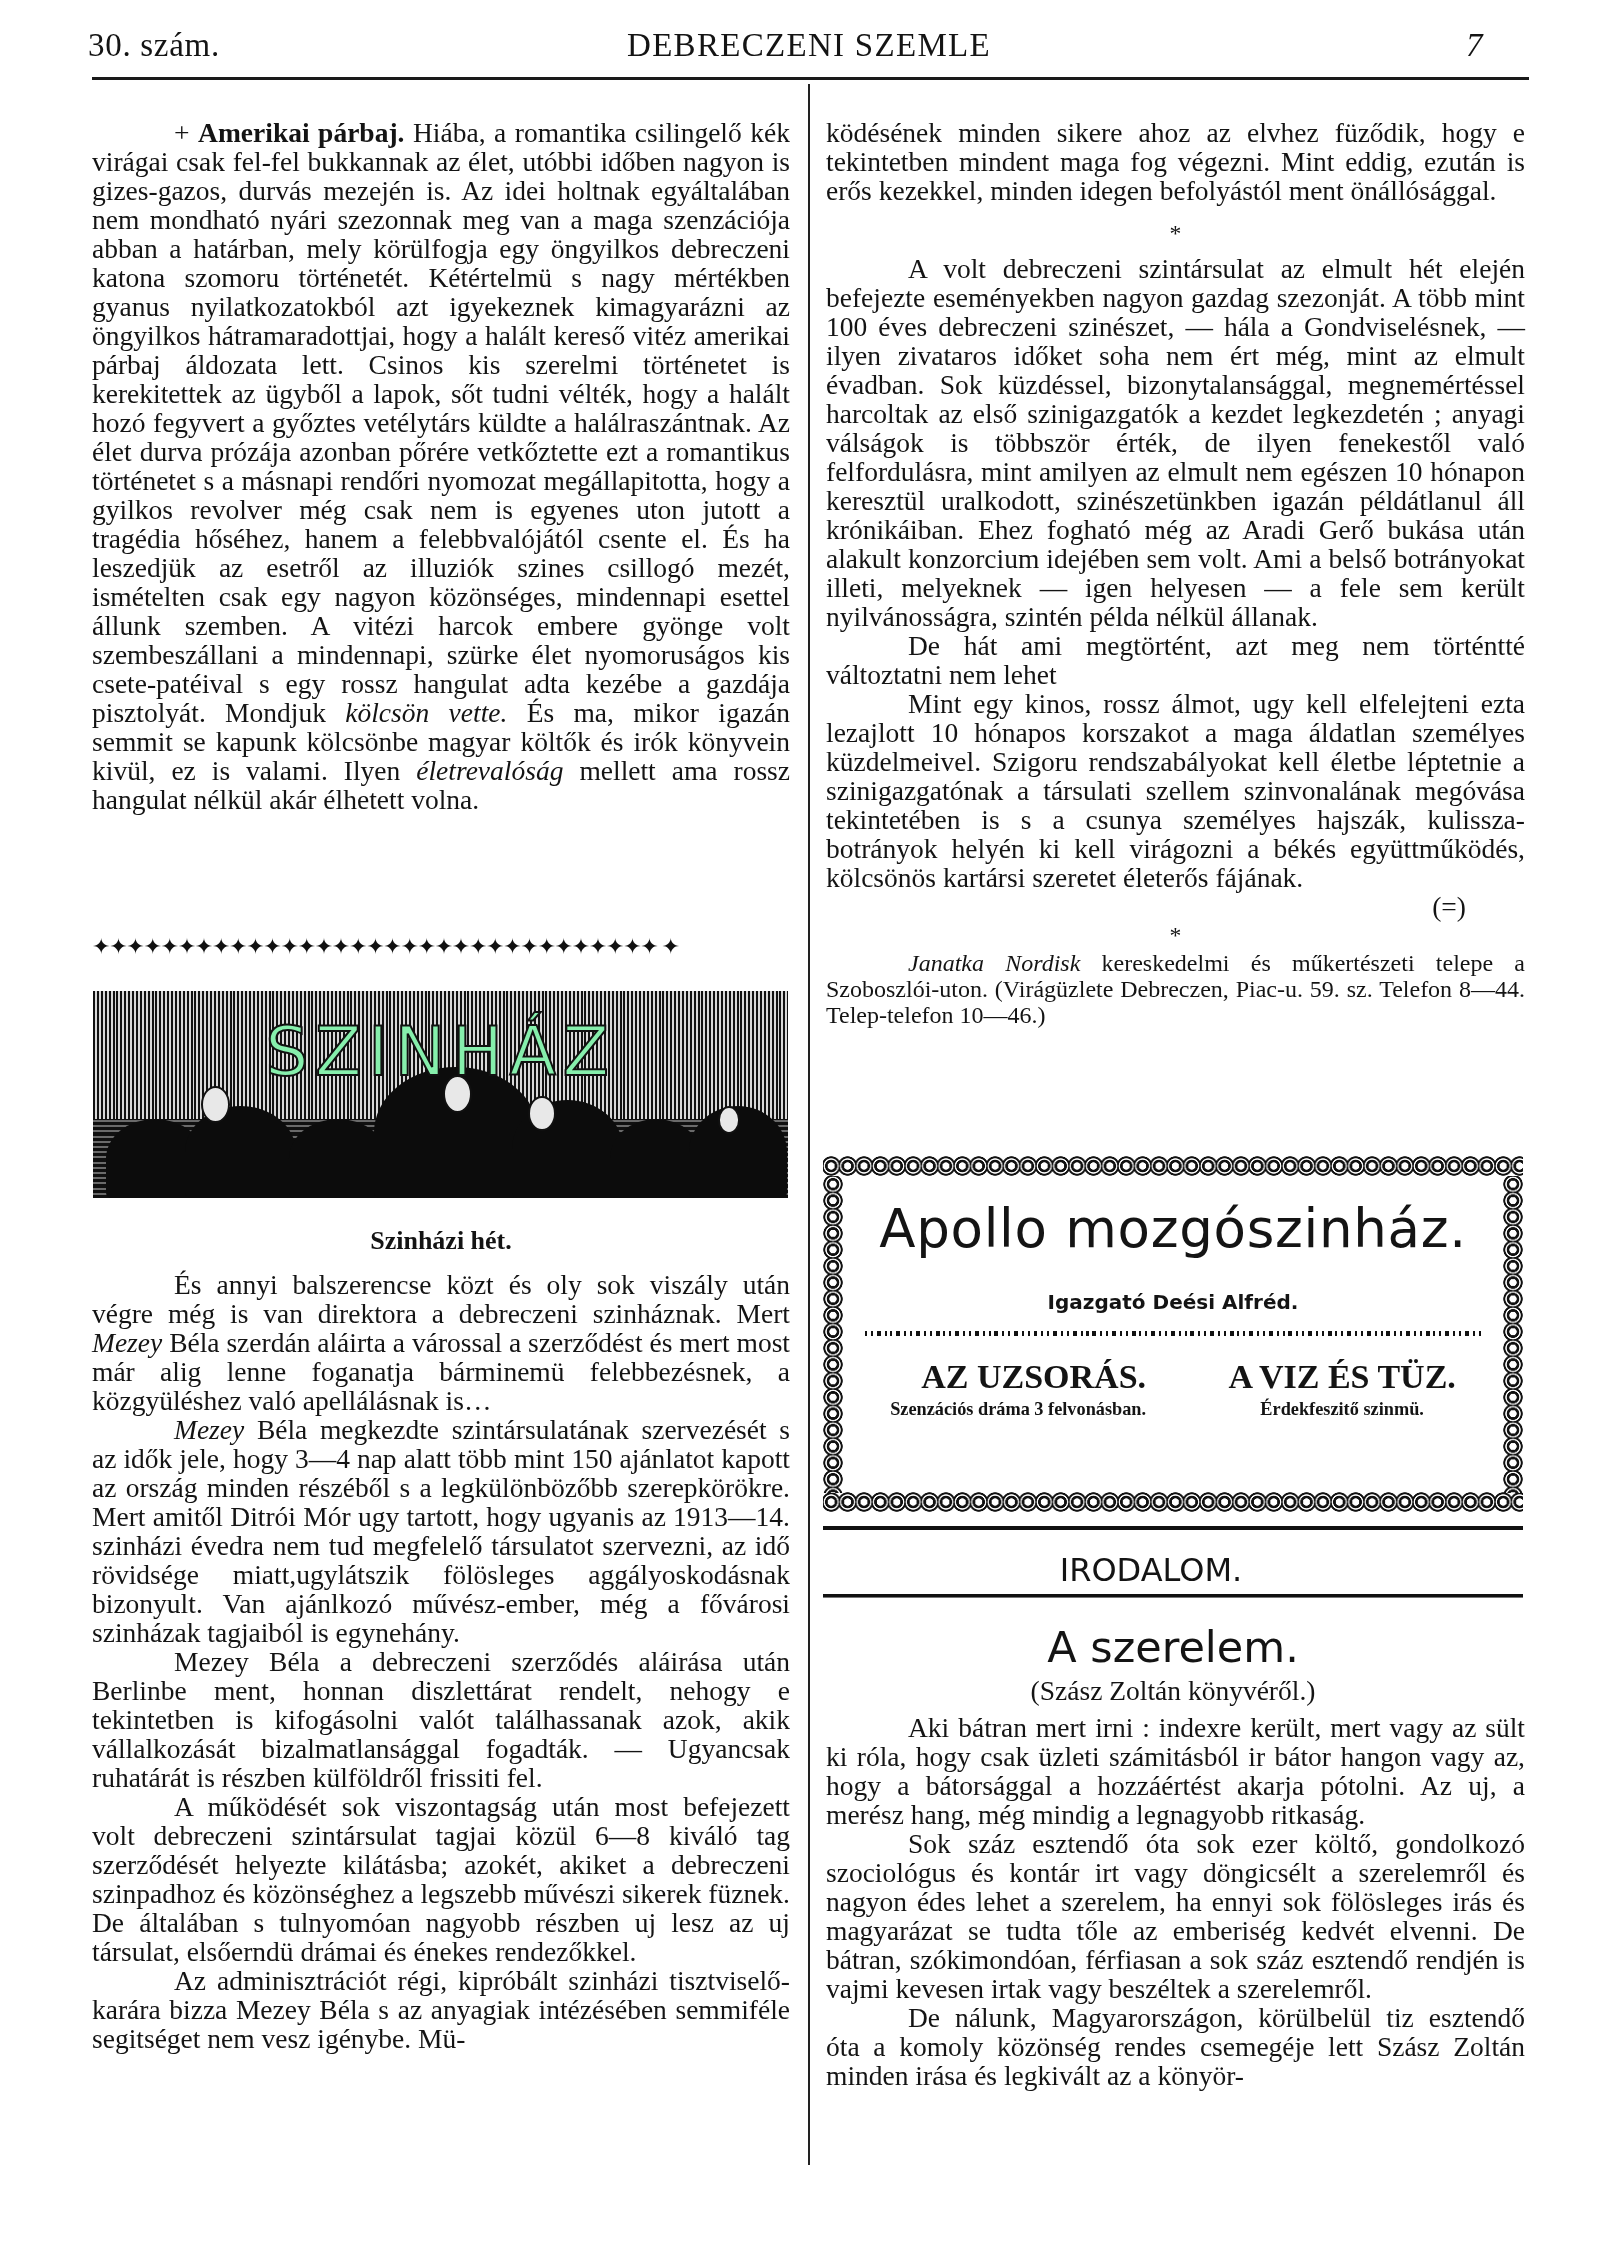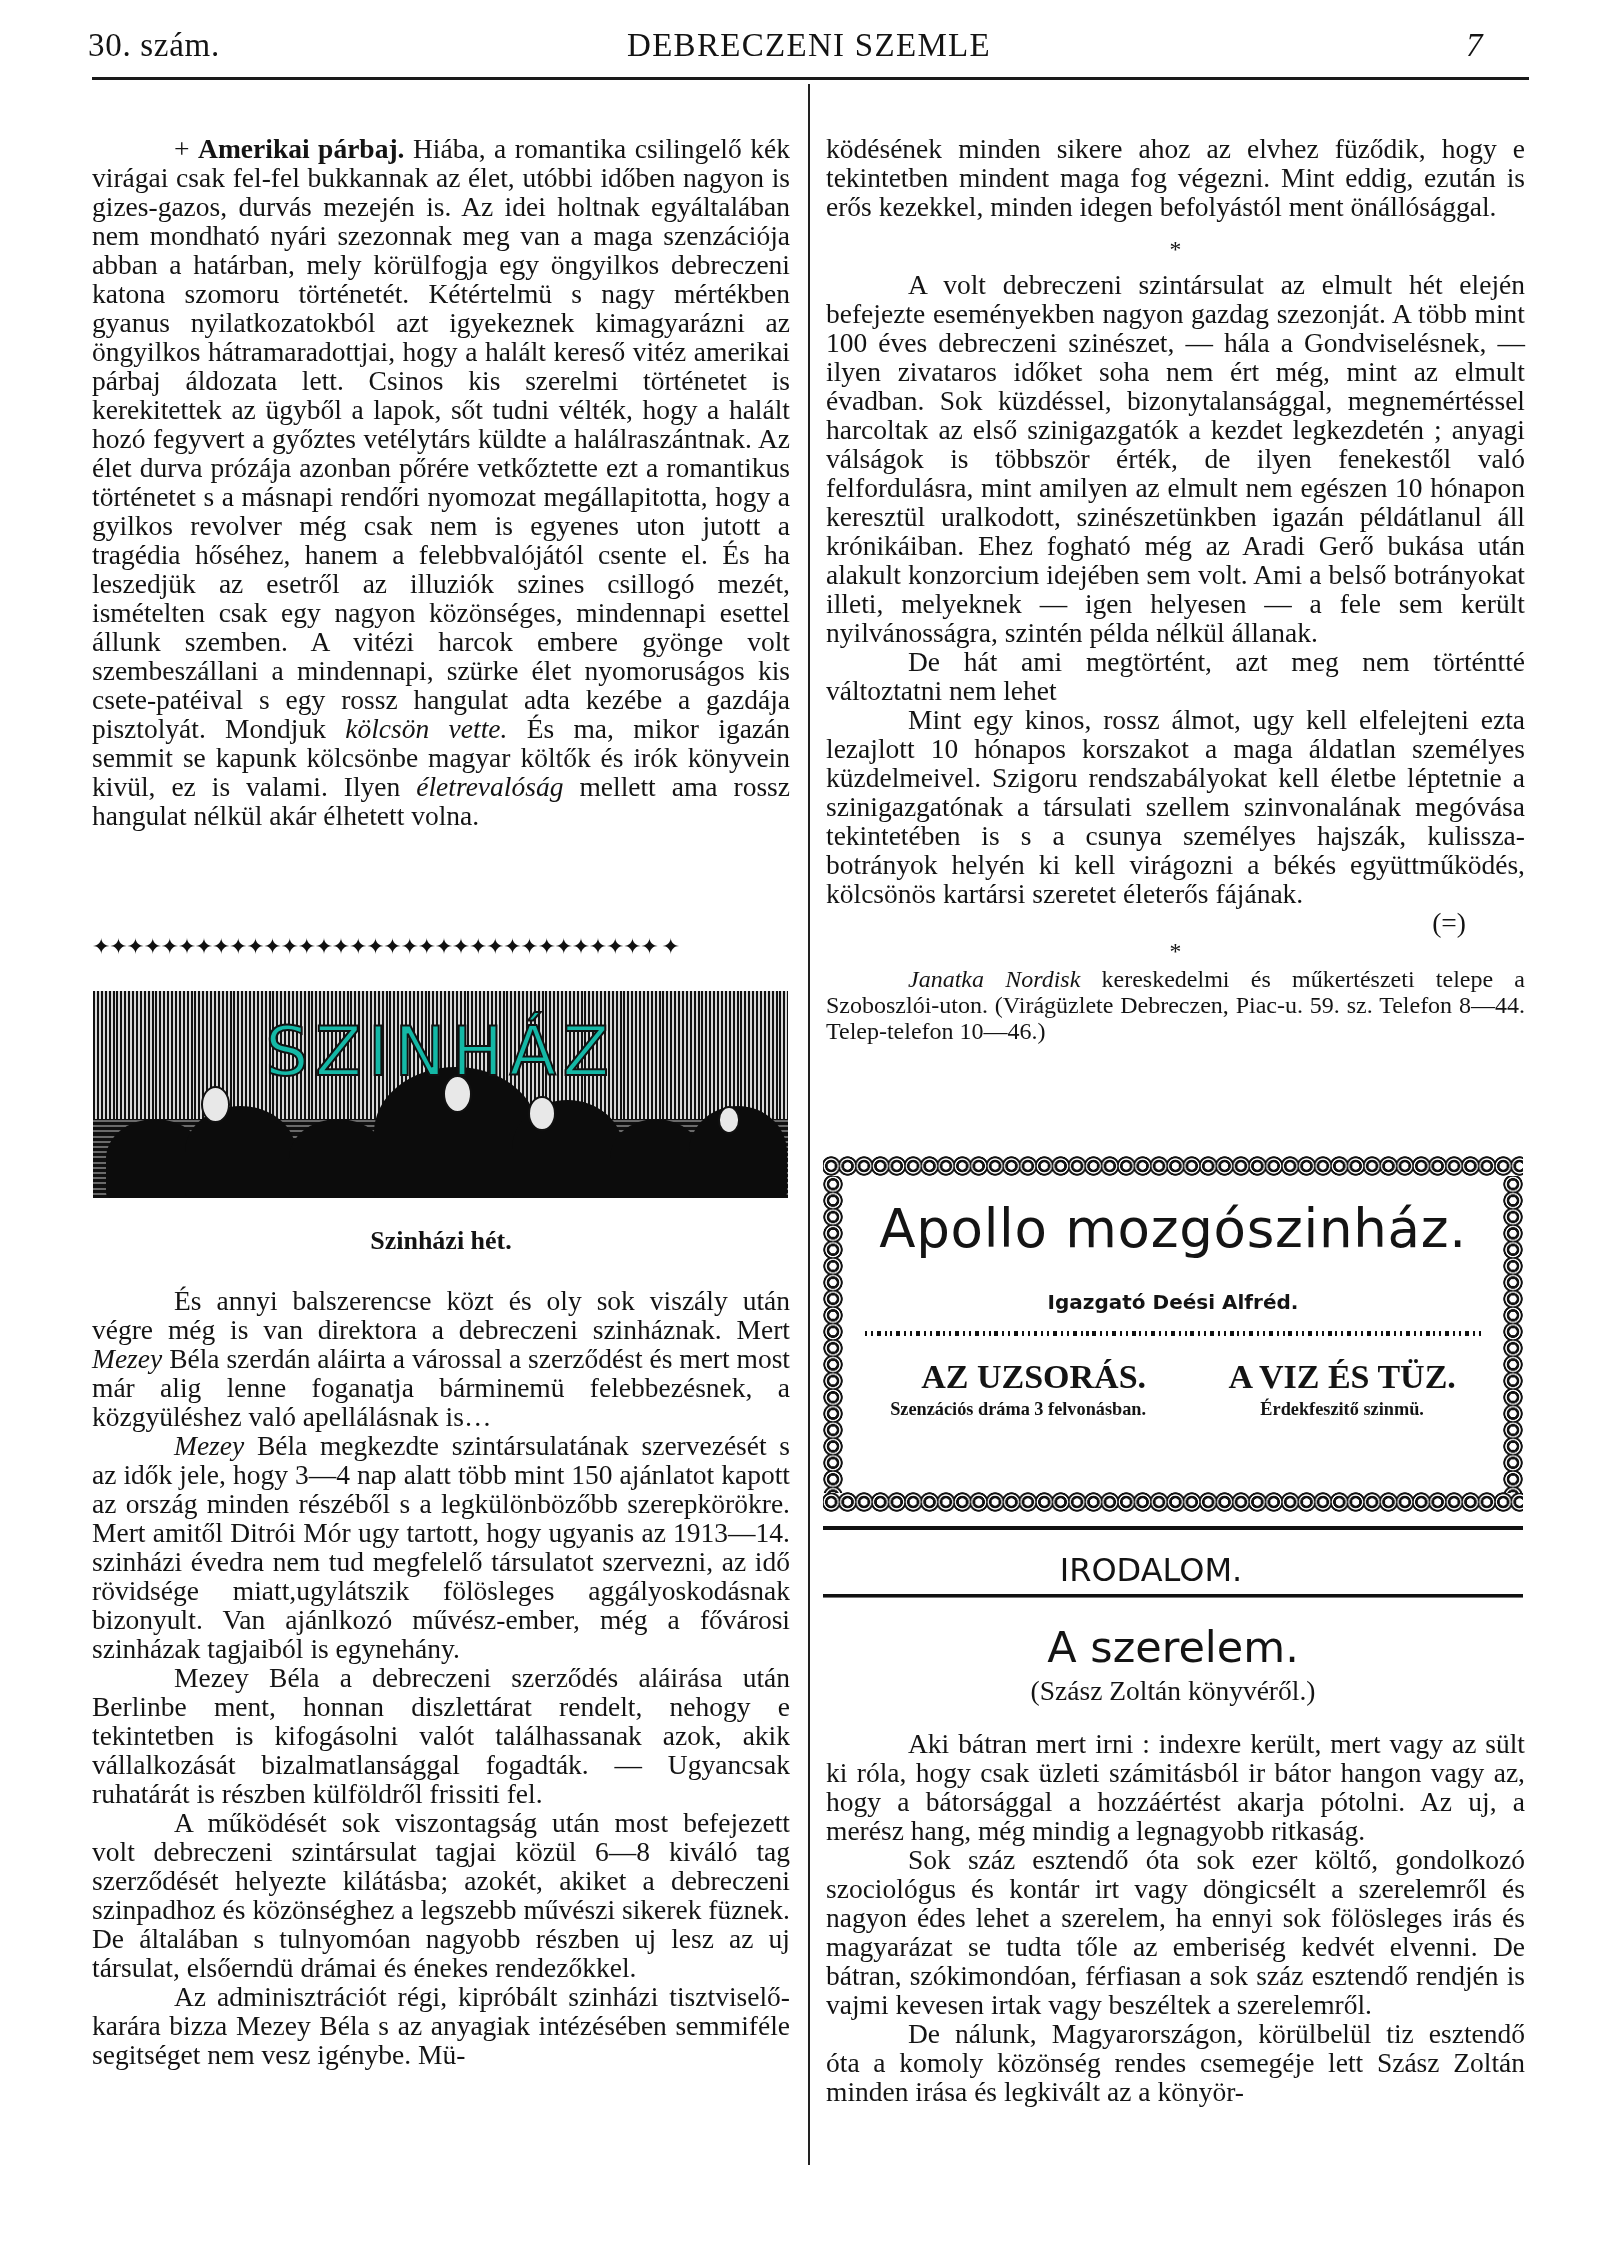--- a/index.html
+++ b/index.html
@@ -6,42 +6,42 @@
   body{width:1618px;height:2261px;position:relative;overflow:hidden;
        font-family:"Liberation Serif","DejaVu Serif",serif;color:#141414;}
   
   .hdr{position:absolute;top:26px;font-size:33px;line-height:39px;letter-spacing:0.7px;}
   .hdr-issue{left:88px;}
   .hdr-title{left:0;width:1618px;text-align:center;letter-spacing:1.3px;}
   .hdr-page{left:1466px;font-style:italic;}
   .hdr-rule{position:absolute;left:92px;top:77px;width:1437px;height:2.6px;background:#1a1a1a;}
   .col-div{position:absolute;left:808px;top:84px;width:2px;height:2081px;background:#222;}
 
-  .col{position:absolute;font-size:27.5px;line-height:29px;text-align:justify;hyphens:manual;margin-top:16px;}
+  .col{position:absolute;font-size:27.5px;line-height:29px;text-align:justify;hyphens:manual;}
   .col p{margin:0;text-indent:0;}
   .col p.ind{text-indent:82px;}
   .left{left:92px;width:698px;}
   .right{left:826px;width:699px;}
   b.lead{font-weight:bold;}
   i{font-style:italic;}
 
   .diamonds{position:absolute;left:92px;top:937px;width:698px;height:19.6px;
     font-size:22px;line-height:19.6px;letter-spacing:-1.3px;white-space:nowrap;overflow:hidden;color:#111;}
 
   
   .banner{position:absolute;left:93px;top:991px;width:695px;height:207px;background:#1b1b1b;overflow:hidden;}
   .banner .curtain{position:absolute;left:0;top:0;width:100%;height:131px;
     background:repeating-linear-gradient(90deg,#111 0 2px,#d8d8d8 2px 3.9px);}
   .banner .seats{position:absolute;left:0;top:128px;width:100%;height:79px;
     background:repeating-linear-gradient(0deg,#101010 0 3.3px,#6a6a6a 3.3px 5.2px);}
   .banner .crowd{position:absolute;bottom:0;height:79px;border-radius:50% 50% 5.2px 5.2px;background:#0c0c0c;}
   .banner .head{position:absolute;border-radius:50%;background:#e8e8e8;border:2px solid #111;}
   .banner .word{position:absolute;left:0;top:25px;width:100%;text-align:center;
     font-family:"DejaVu Sans",sans-serif;font-size:68px;line-height:72px;letter-spacing:6.5px;
-    color:#14b8a6;-webkit-text-stroke:2px #111;font-weight:normal;}
+    color:#86efac;-webkit-text-stroke:2px #111;font-weight:normal;}
 
   .sec-title{position:absolute;text-align:center;}
   .szh{left:92px;width:698px;top:1225px;font-size:26px;font-weight:bold;line-height:31px;}
 
   
   .star{text-align:center;font-size:23.6px;line-height:29px;}
   .signoff{text-align:right;padding-right:59px;font-size:27.5px;}
 
   
   .ad{position:absolute;left:823px;top:1156px;width:700px;height:356px;}

